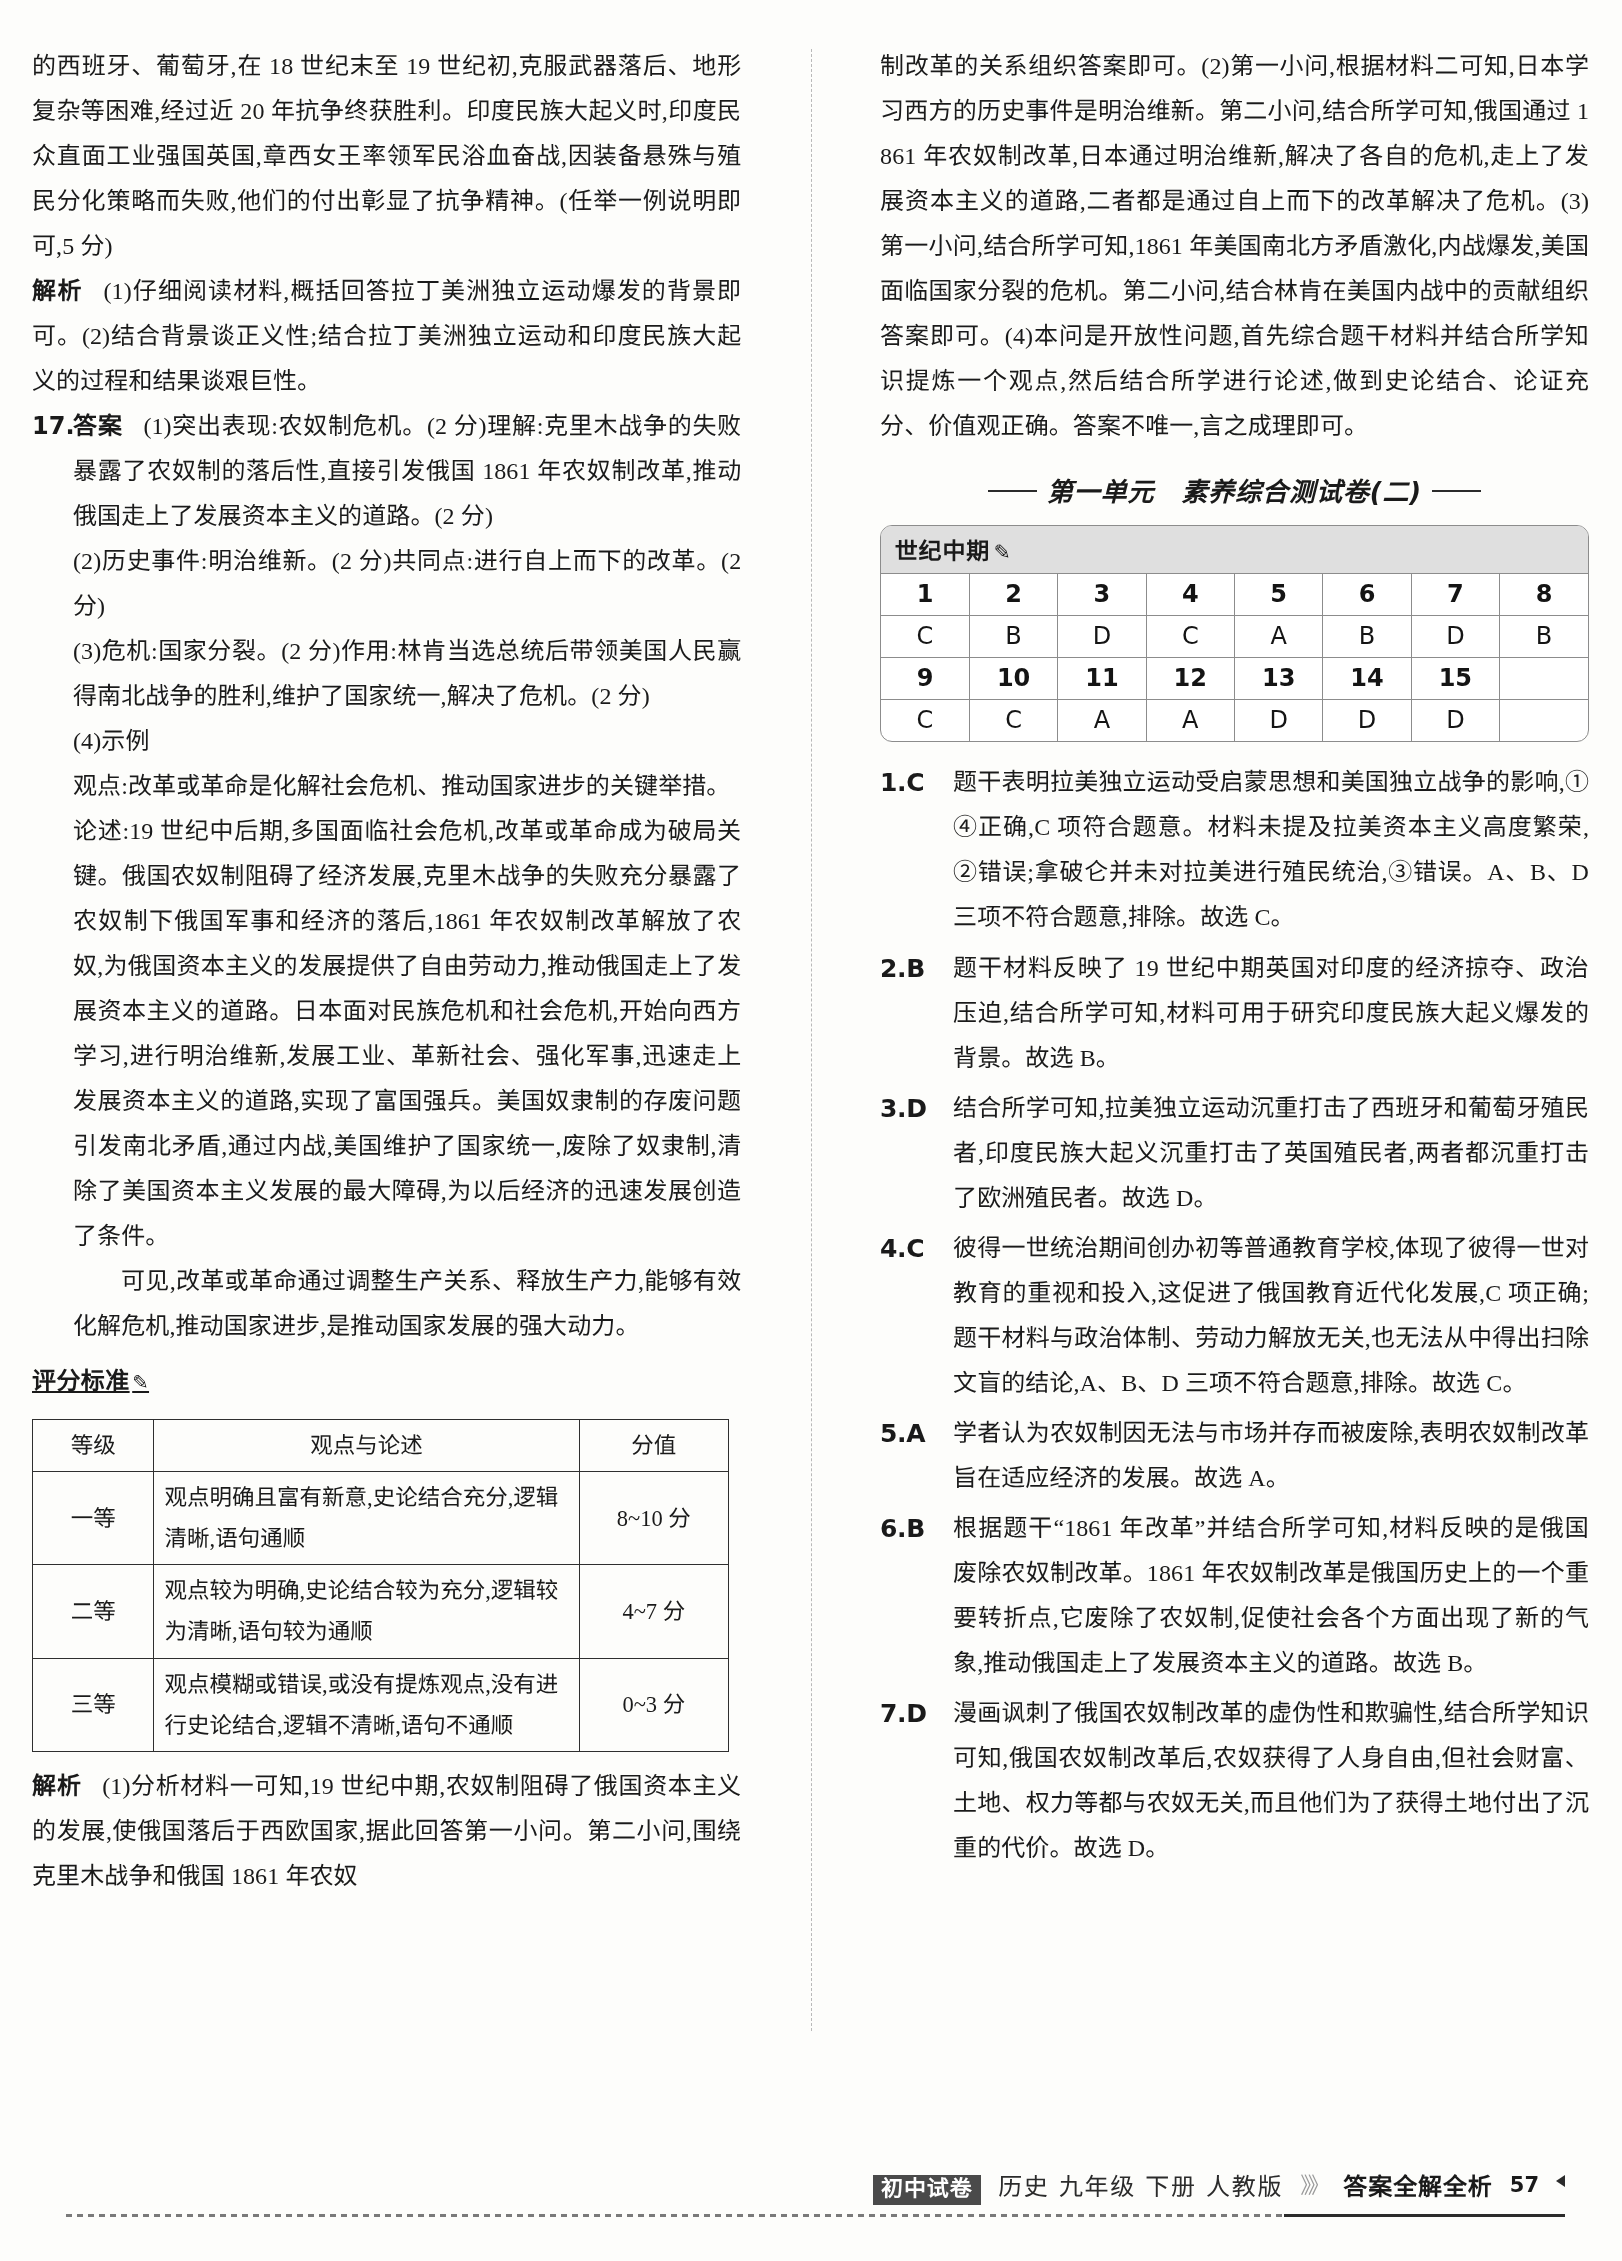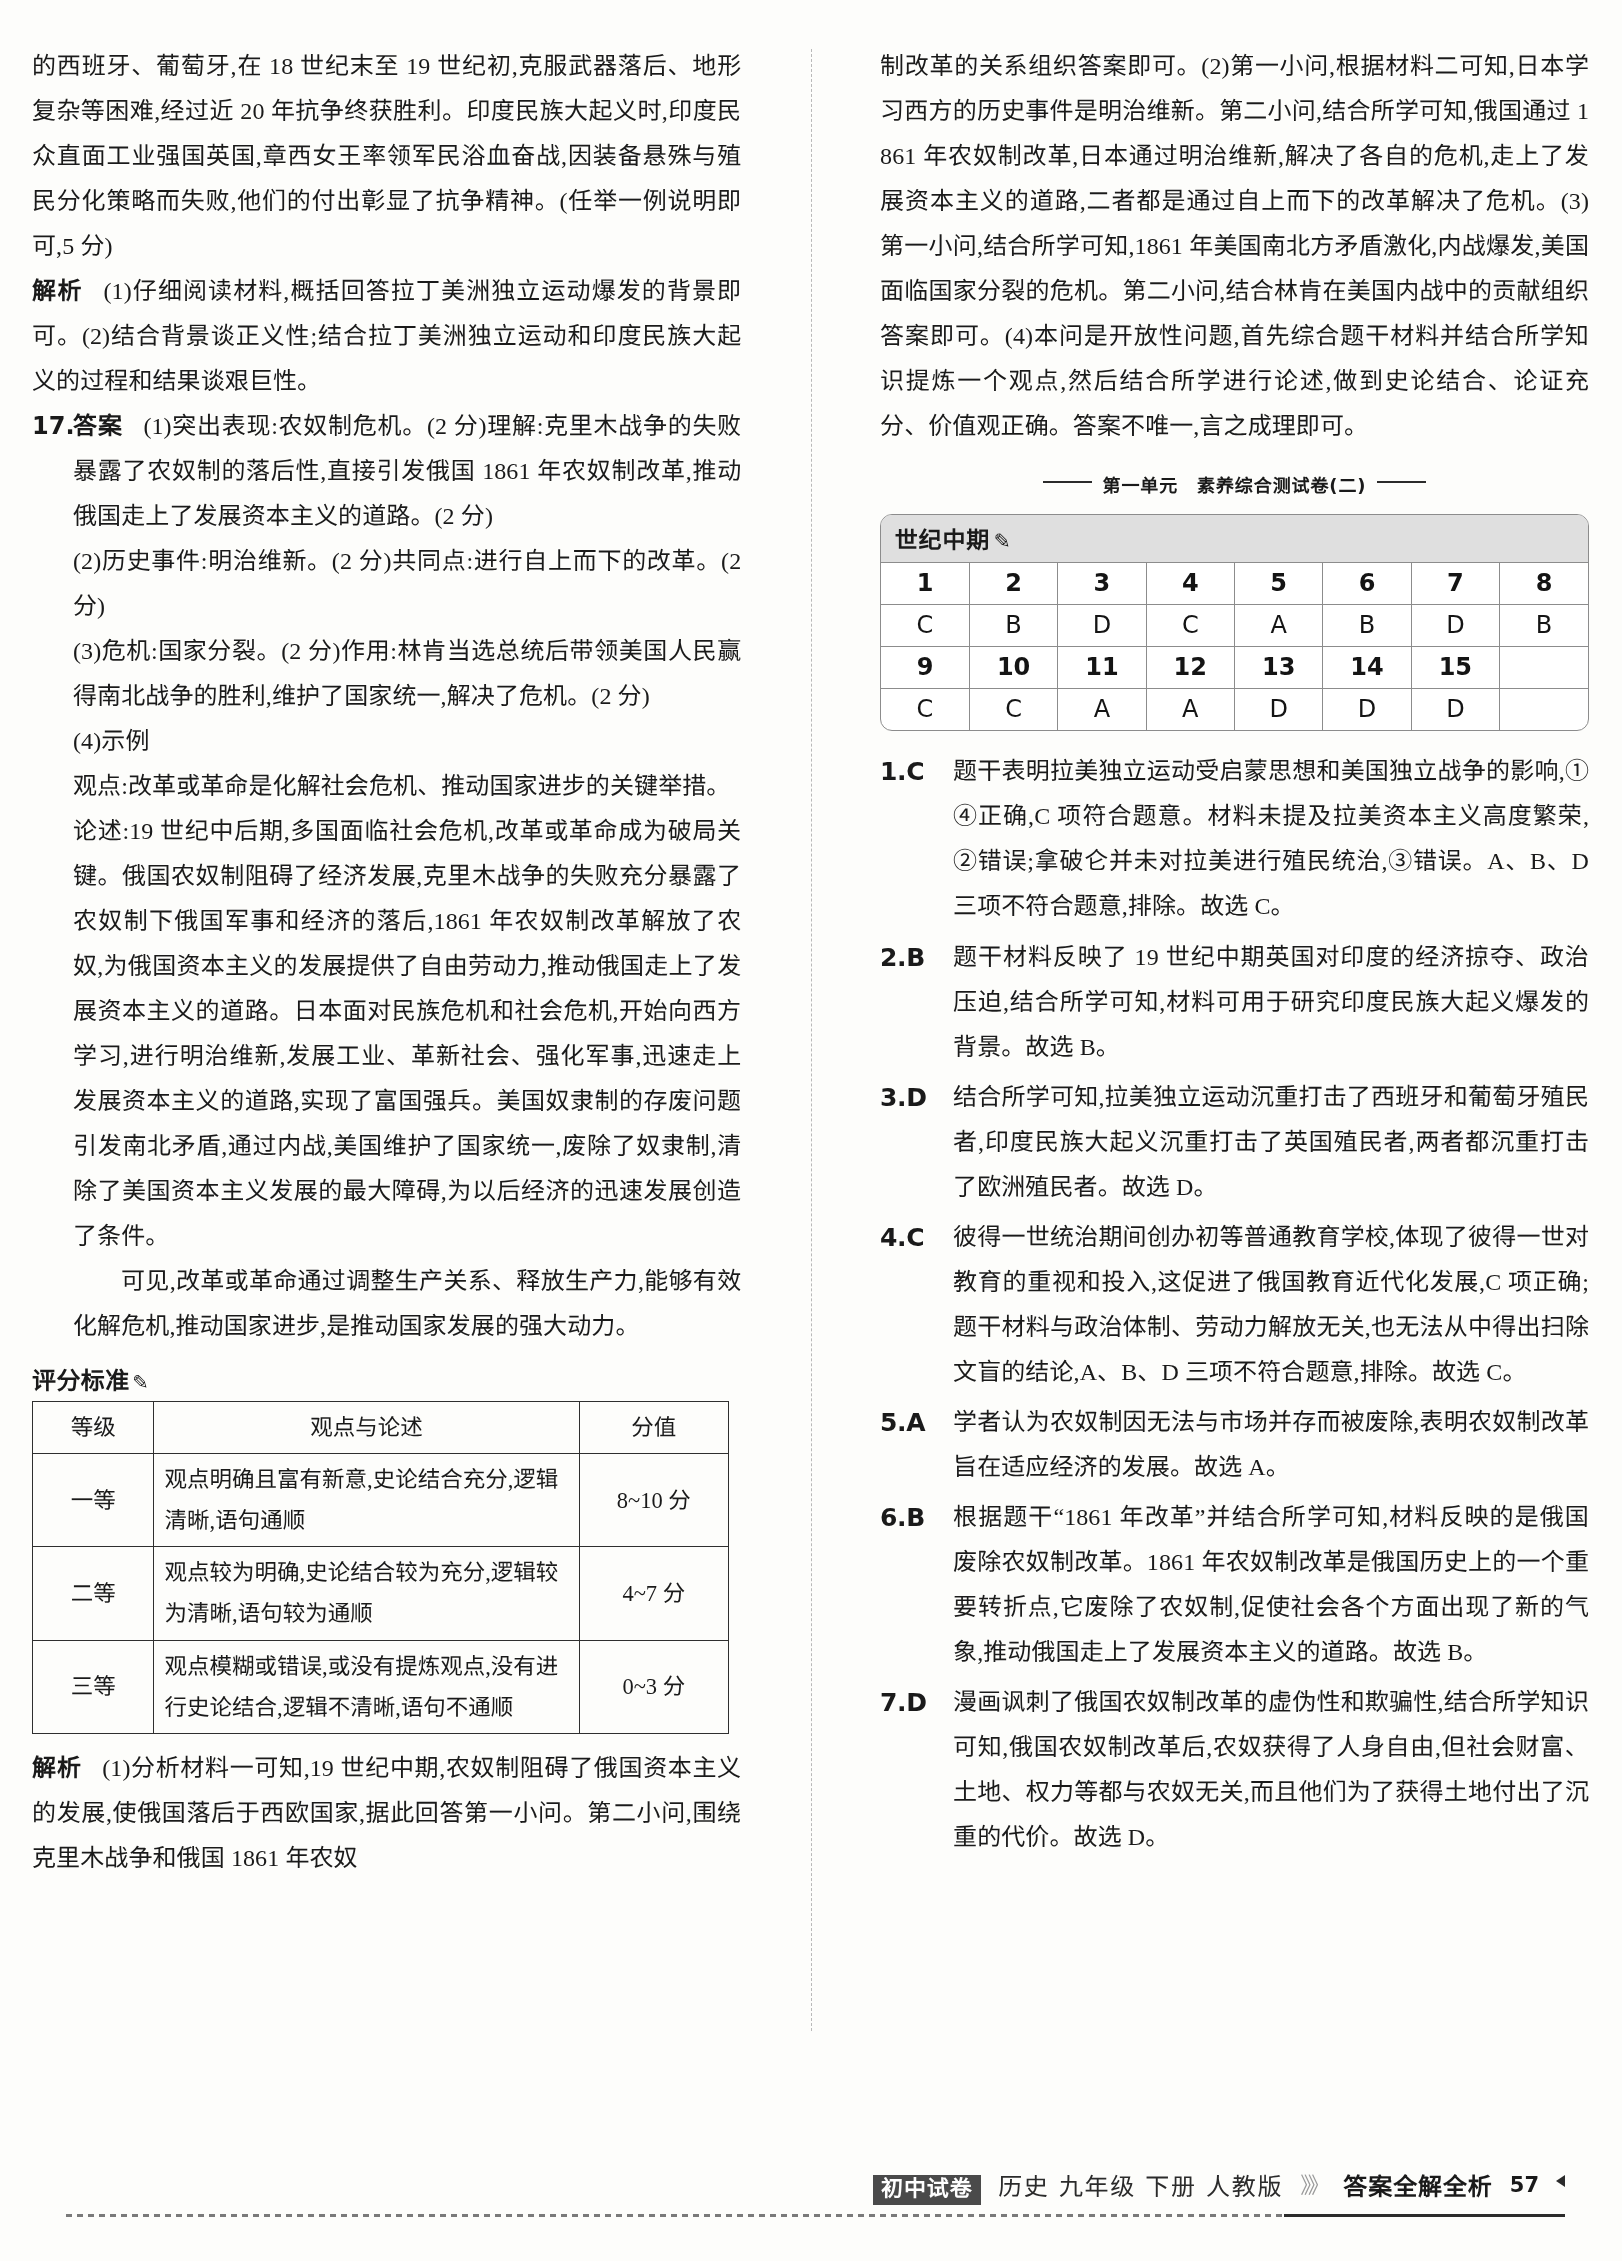--- a/index.html
+++ b/index.html
@@ -103,23 +103,24 @@
     line-height: 45px;
     letter-spacing: -0.4px;
   }
 
   
   .unit-head {
     margin: 22px 0 17px 0;
     text-align: center;
     font-family: "DejaVu Sans", "Liberation Sans", sans-serif;
     font-weight: bold;
-    font-size: 18px;
+    font-size: 26px;
     letter-spacing: 0.9px;
     position: relative;
+    font-style: italic;
   }
   .unit-head .rule-l,
   .unit-head .rule-r {
     display: inline-block;
     width: 49px;
     height: 0;
     border-top: 2.6px solid #2b2b2b;
     vertical-align: 9.4px;
   }
   .unit-head .rule-l { margin-right: 10.2px; }
@@ -165,22 +166,23 @@
   }
   table.ans tr td:last-child { border-right: none; }
   table.ans tr:last-child td { border-bottom: none; }
   table.ans td.letter { font-weight: normal; font-size: 24px; }
 
   
   .rubric-head {
     font-family: "DejaVu Sans", "Liberation Sans", sans-serif;
     font-weight: bold;
     font-size: 24px;
-    margin: 12px 0 5px 0;
+    margin: 12px 0 23px 0;
     letter-spacing: 0.4px;
+    text-decoration: underline;
   }
   .rubric-head .pen { font-size: 19.6px; margin-left: 2.6px; }
   table.rubric {
     width: 697px;
     border-collapse: collapse;
     table-layout: fixed;
     margin-bottom: 12px;
   }
   table.rubric td, table.rubric th {
     border: 1.7px solid #2f2f2f;

